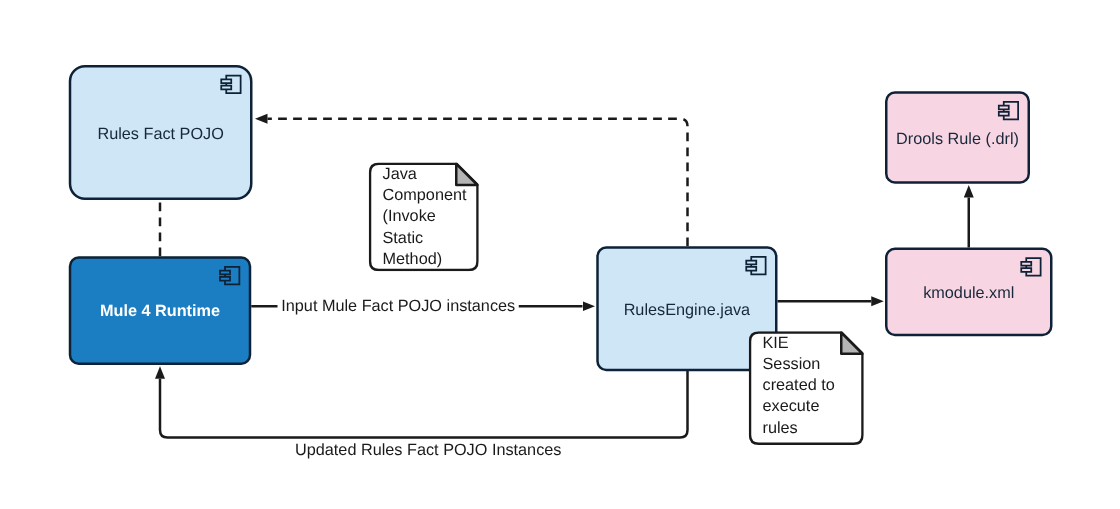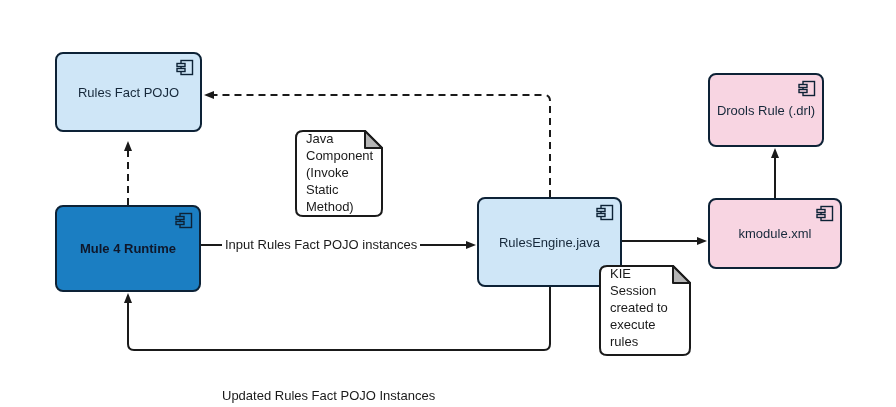--- a/index.html
+++ b/index.html
@@ -5,21 +5,21 @@
   html,body{margin:0;padding:0;background:#fff;font-family:"Liberation Sans",sans-serif;}
   .canvas{position:relative;width:896px;height:407px;background:#ffffff;overflow:hidden;}
 
   
   .edges{position:absolute;left:0;top:0;width:896px;height:407px;pointer-events:none;}
 
   
   .node{position:absolute;box-sizing:border-box;border:2px solid #0d2236;border-radius:8px;
         display:flex;align-items:center;justify-content:center;font-size:13px;color:#16283a;}
   .node--lightblue{--fill:#cfe6f7;background:var(--fill);}
-  .node--blue{--fill:#1b7ec2;background:var(--fill);color:#0f172a;font-weight:bold;}
+  .node--blue{--fill:#1b7ec2;background:var(--fill);color:#ffffff;font-weight:bold;}
   .node--pink{--fill:#f8d5e2;background:var(--fill);}
   .node .comp-icon{position:absolute;top:5px;right:6px;width:18px;height:17px;}
   .comp-icon rect{stroke:#0d2236;stroke-width:1.4;}
   .comp-icon .body{fill:none;}
   .comp-icon .tab{fill:var(--fill);}
 
   
   .note{position:absolute;box-sizing:border-box;}
   .note svg.frame{position:absolute;left:0;top:0;width:100%;height:100%;}
   .note .note-text{position:relative;z-index:1;padding:0 6px 6px 11px;font-size:13px;
@@ -47,39 +47,39 @@
 
     <path d="M775,198 L775,158" fill="none" stroke="#1a1a1a" stroke-width="2" marker-end="url(#arr)"></path>
 
     <path d="M128,205 L128,151" fill="none" stroke="#1a1a1a" stroke-width="2" stroke-dasharray="7,5" marker-end="url(#arr)"></path>
 
     <path d="M550,197 L550,101 Q550,95 544,95 L214,95" fill="none" stroke="#1a1a1a" stroke-width="2" stroke-dasharray="7,5" marker-end="url(#arr)"></path>
 
     <path d="M550,287 L550,344 Q550,350 544,350 L134,350 Q128,350 128,344 L128,303" fill="none" stroke="#1a1a1a" stroke-width="2" marker-end="url(#arr)"></path>
   </svg>
 
-  <div class="node node--lightblue" style="left:55px;top:52px;width:147px;height:80px;">
+  <div class="node node--lightblue" style="left:55px;top:52px;width:147px;height:108px;border-radius:13px;">
     <svg class="comp-icon" viewBox="0 0 18 17">
       <rect class="body" x="5" y="1.5" width="11.5" height="14"></rect>
       <rect class="tab" x="1" y="4.5" width="8" height="3"></rect>
       <rect class="tab" x="1" y="9.5" width="8" height="3"></rect>
     </svg>
     <span>Rules Fact POJO</span>
   </div>
 
   <div class="node node--blue" style="left:55px;top:205px;width:146px;height:87px;">
     <svg class="comp-icon" viewBox="0 0 18 17">
       <rect class="body" x="5" y="1.5" width="11.5" height="14"></rect>
       <rect class="tab" x="1" y="4.5" width="8" height="3"></rect>
       <rect class="tab" x="1" y="9.5" width="8" height="3"></rect>
     </svg>
     <span>Mule 4 Runtime</span>
   </div>
 
-  <div class="node node--lightblue" style="left:477px;top:197px;width:145px;height:90px;">
+  <div class="node node--lightblue" style="left:477px;top:197px;width:145px;height:100px;">
     <svg class="comp-icon" viewBox="0 0 18 17">
       <rect class="body" x="5" y="1.5" width="11.5" height="14"></rect>
       <rect class="tab" x="1" y="4.5" width="8" height="3"></rect>
       <rect class="tab" x="1" y="9.5" width="8" height="3"></rect>
     </svg>
     <span>RulesEngine.java</span>
   </div>
 
   <div class="node node--pink" style="left:708px;top:73px;width:116px;height:74px;">
     <svg class="comp-icon" viewBox="0 0 18 17">
@@ -114,16 +114,16 @@
     <svg class="frame" viewBox="0 0 92 91" preserveAspectRatio="none">
       <path d="M8,1 L74,1 L91,18 L91,83 Q91,90 84,90 L8,90 Q1,90 1,83 L1,8 Q1,1 8,1 Z" fill="#ffffff" stroke="#1a1a1a" stroke-width="2" stroke-linejoin="round"></path>
       <path d="M74,1 L74,18 L91,18 Z" fill="#b5b5b5" stroke="#1a1a1a" stroke-width="2" stroke-linejoin="round"></path>
     </svg>
     <div class="note-text">KIE
 Session
 created to
 execute rules</div>
   </div>
 
-  <div class="edge-label edge-label--inline" style="left:222px;top:237px;">Input Rules Fact POJO instances</div>
-  <div class="edge-label" style="left:222px;top:352px;margin-top:36px;">Updated Rules Fact POJO Instances</div>
+  <div class="edge-label edge-label--inline" style="left:222px;top:237px;">Input Mule Fact POJO instances</div>
+  <div class="edge-label" style="left:236px;top:352px;">Updated Rules Fact POJO Instances</div>
 
 </div>
 
 </body></html>

